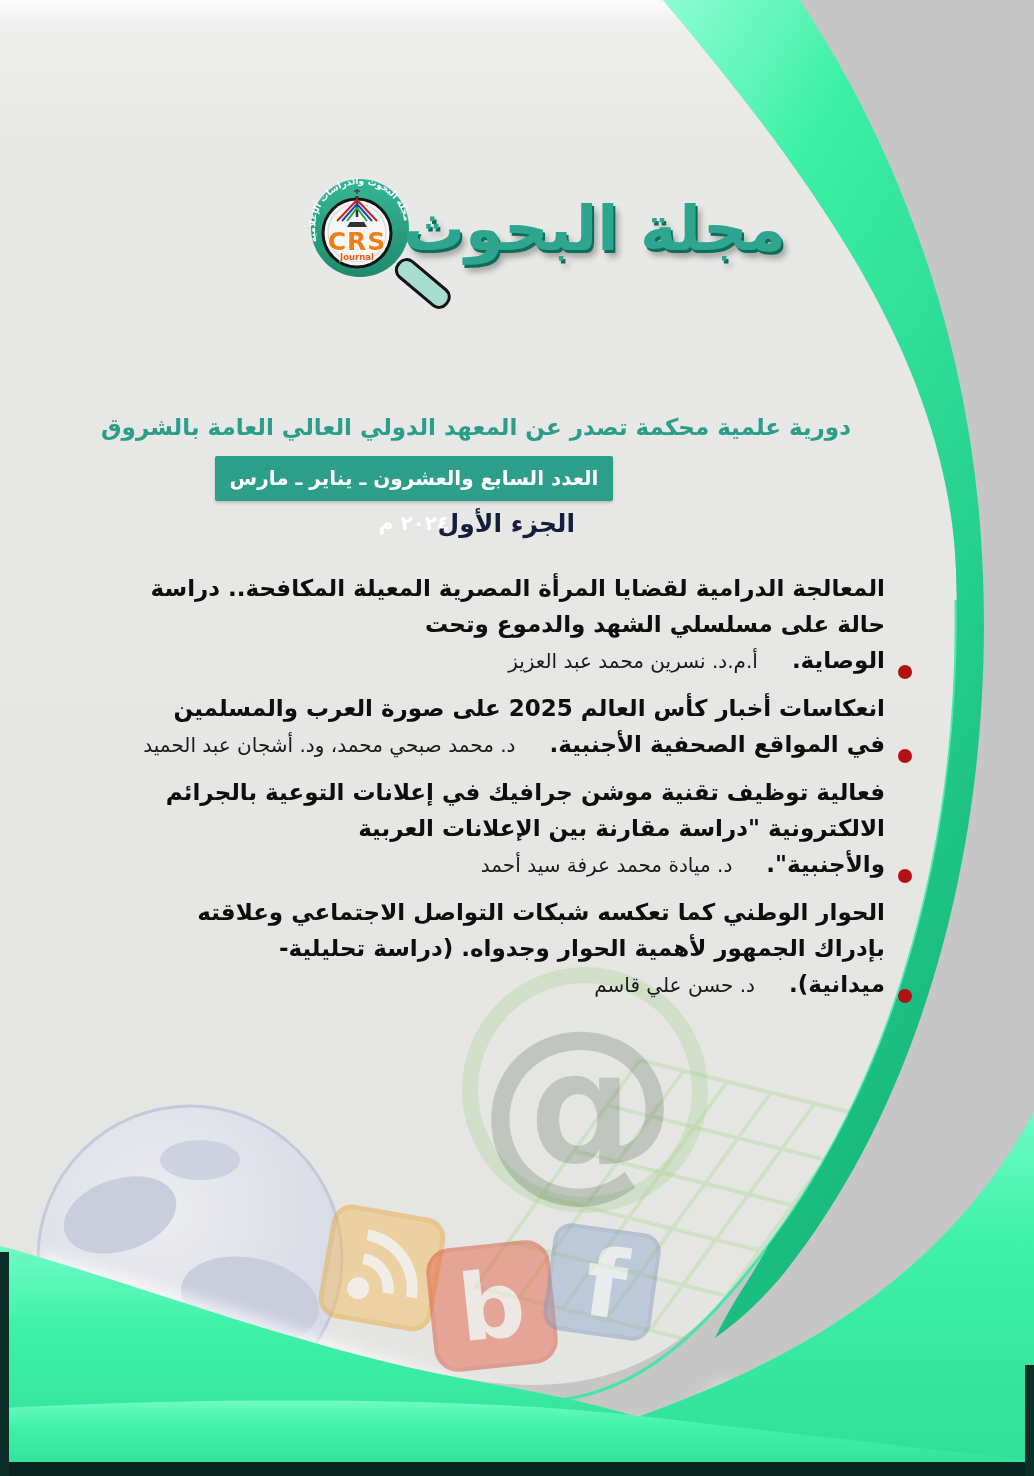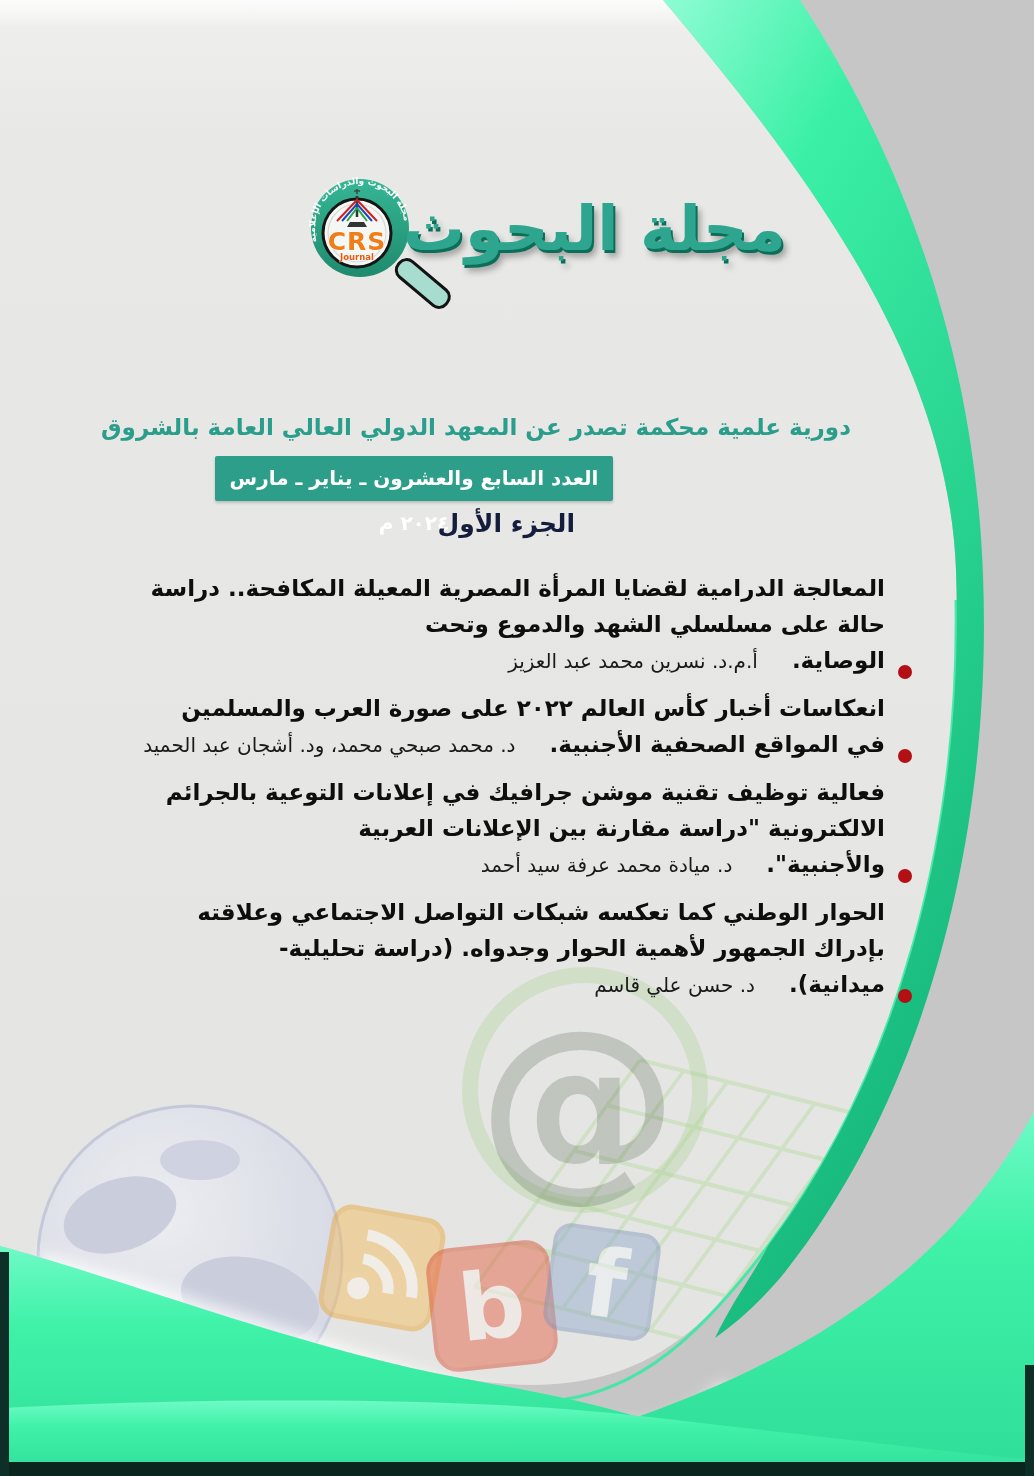--- a/index.html
+++ b/index.html
@@ -158,21 +158,21 @@
 
   <div class="part">الجزء الأول</div>
 
   <div class="articles">
     <div class="item">
       <span class="bullet"></span>
       <div class="itext"><span>المعالجة الدرامية لقضايا المرأة المصرية المعيلة المكافحة.. دراسة حالة على مسلسلي الشهد والدموع وتحت الوصاية.</span><span class="author">أ.م.د. نسرين محمد عبد العزيز</span></div>
     </div>
     <div class="item">
       <span class="bullet"></span>
-      <div class="itext"><span>انعكاسات أخبار كأس العالم ٢٠٢٢ على صورة العرب والمسلمين في المواقع الصحفية الأجنبية.</span><span class="author">د. محمد صبحي محمد، ود. أشجان عبد الحميد</span></div>
+      <div class="itext"><span>انعكاسات أخبار كأس العالم 2025 على صورة العرب والمسلمين في المواقع الصحفية الأجنبية.</span><span class="author">د. محمد صبحي محمد، ود. أشجان عبد الحميد</span></div>
     </div>
     <div class="item">
       <span class="bullet"></span>
       <div class="itext"><span>فعالية توظيف تقنية موشن جرافيك في إعلانات التوعية بالجرائم الالكترونية "دراسة مقارنة بين الإعلانات العربية والأجنبية".</span><span class="author">د. ميادة محمد عرفة سيد أحمد</span></div>
     </div>
     <div class="item">
       <span class="bullet"></span>
       <div class="itext"><span>الحوار الوطني كما تعكسه شبكات التواصل الاجتماعي وعلاقته بإدراك الجمهور لأهمية الحوار وجدواه. (دراسة تحليلية- ميدانية).</span><span class="author">د. حسن علي قاسم</span></div>
     </div>
   </div>

